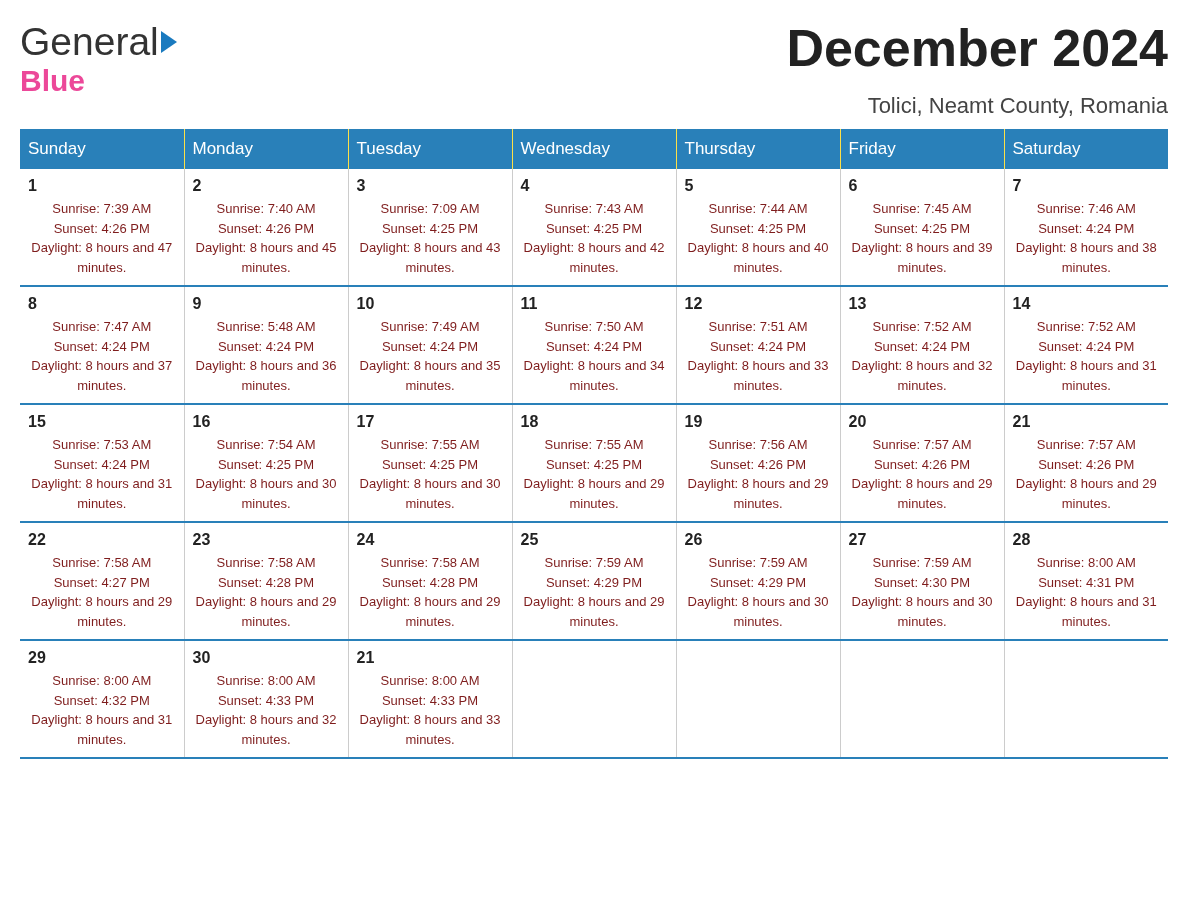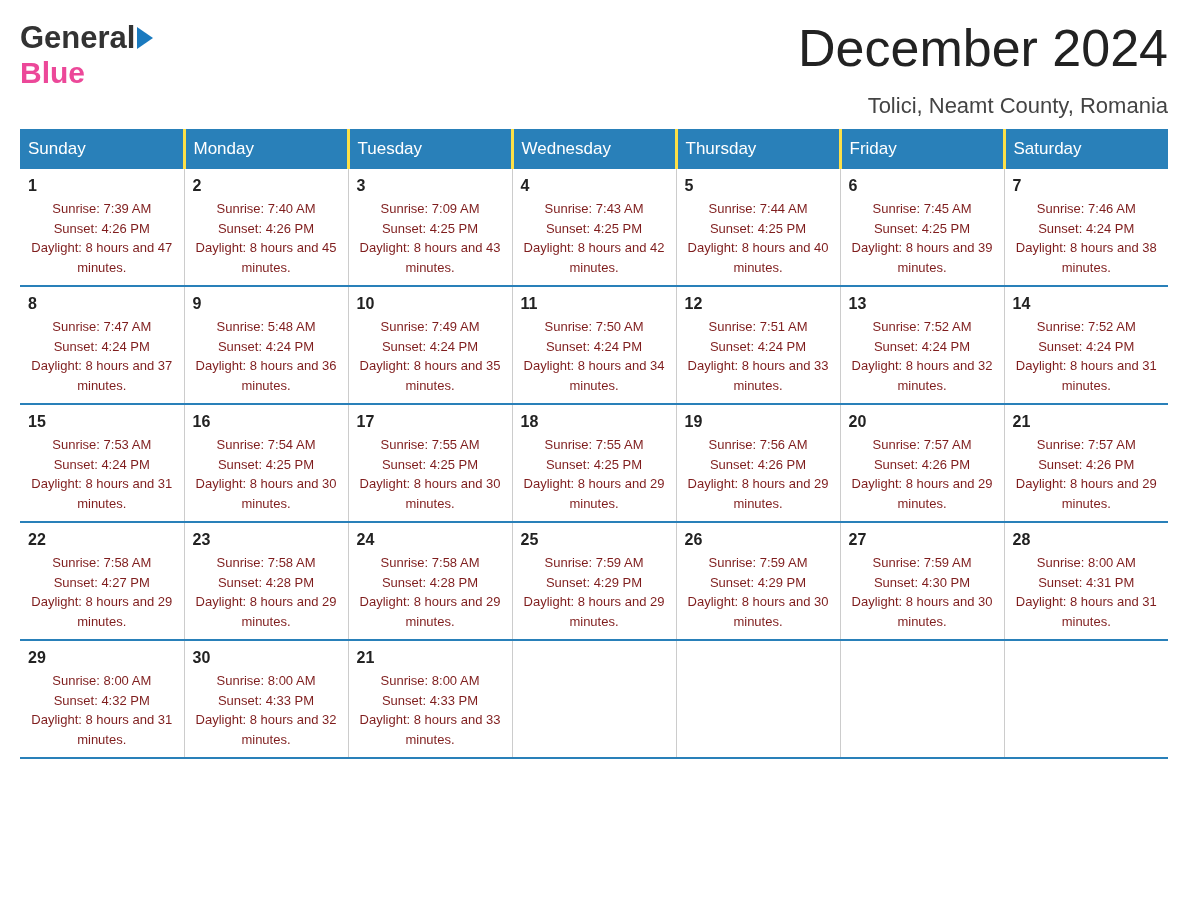--- a/index.html
+++ b/index.html
@@ -19,21 +19,21 @@
     .logo {
       display: flex;
       flex-direction: column;
       align-items: flex-start;
     }
     .title-block {
       text-align: right;
     }
     .month-title {
       font-size: 52px;
-      font-weight: normal;
+      font-weight: bold;
       color: #222;
       line-height: 1.1;
     }
     .location {
       font-size: 22px;
       color: #444;
       margin-top: 16px;
     }
     table {
       width: 100%;
@@ -42,21 +42,21 @@
     }
     thead tr {
       background-color: #2980b9;
       color: white;
     }
     thead th {
       padding: 10px 8px;
       text-align: left;
       font-size: 17px;
       font-weight: normal;
-      border-right: 3px solid #fde047;
+      border-right: 1px solid #fde047;
     }
     thead th:last-child {
       border-right: none;
     }
     tbody tr {
       border-bottom: 2px solid #2980b9;
     }
     tbody td {
       vertical-align: top;
       padding: 8px 8px;
@@ -79,22 +79,22 @@
       font-size: 13px;
       line-height: 1.5;
       color: #7f1d1d;
       text-align: center;
     }
     .logo-row {
       display: flex;
       align-items: center;
     }
     .logo-text-general {
-      font-size: 31px;
-      font-weight: bold;
+      font-size: 39px;
+      font-weight: normal;
       color: #333;
     }
     .logo-arrow {
       display: inline-block;
       width: 0;
       height: 0;
       border-top: 11px solid transparent;
       border-bottom: 11px solid transparent;
       border-left: 16px solid #1a7abf;
       margin-left: 2px;

